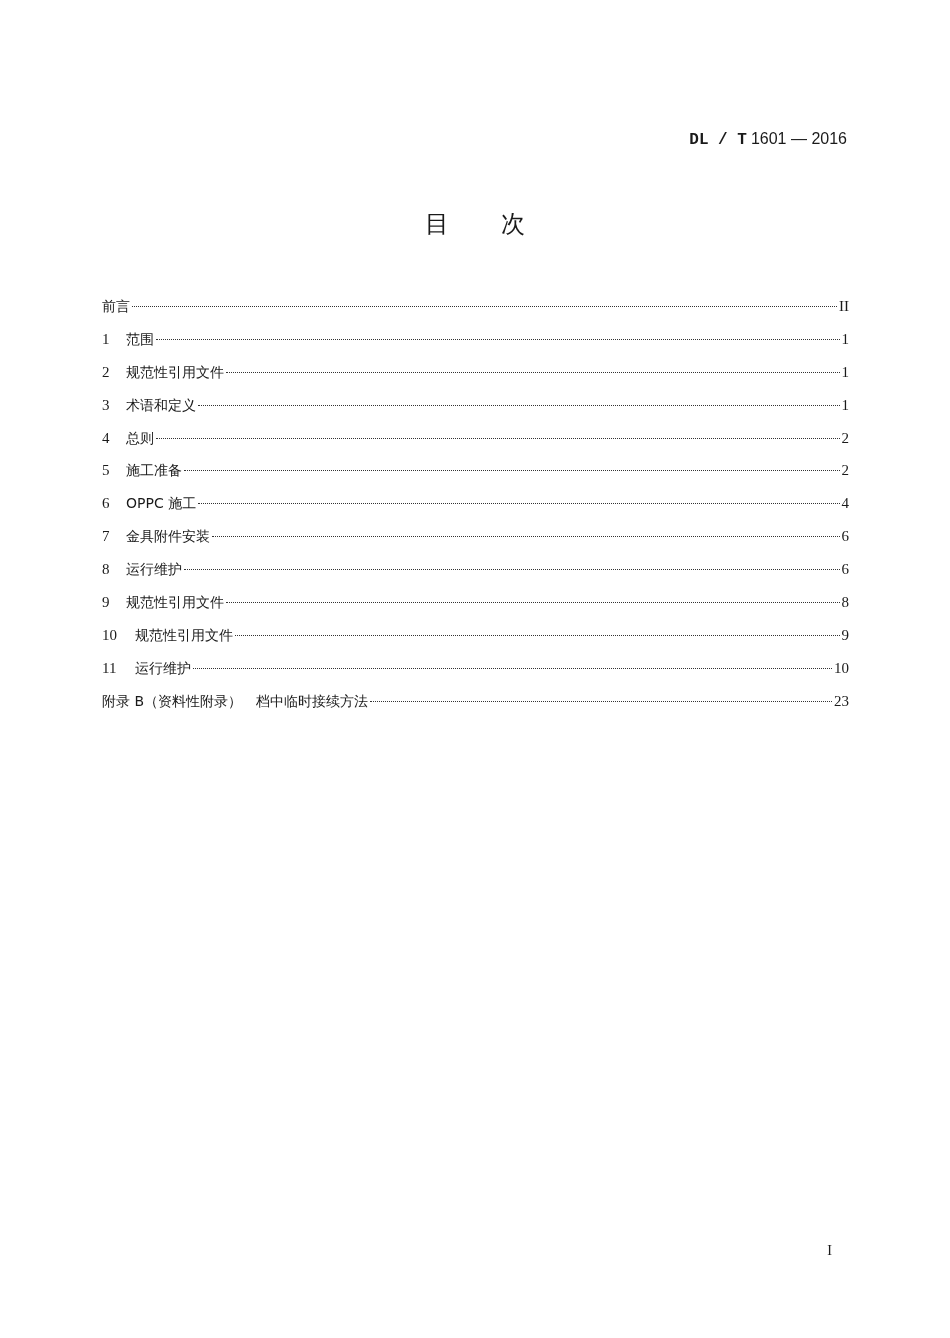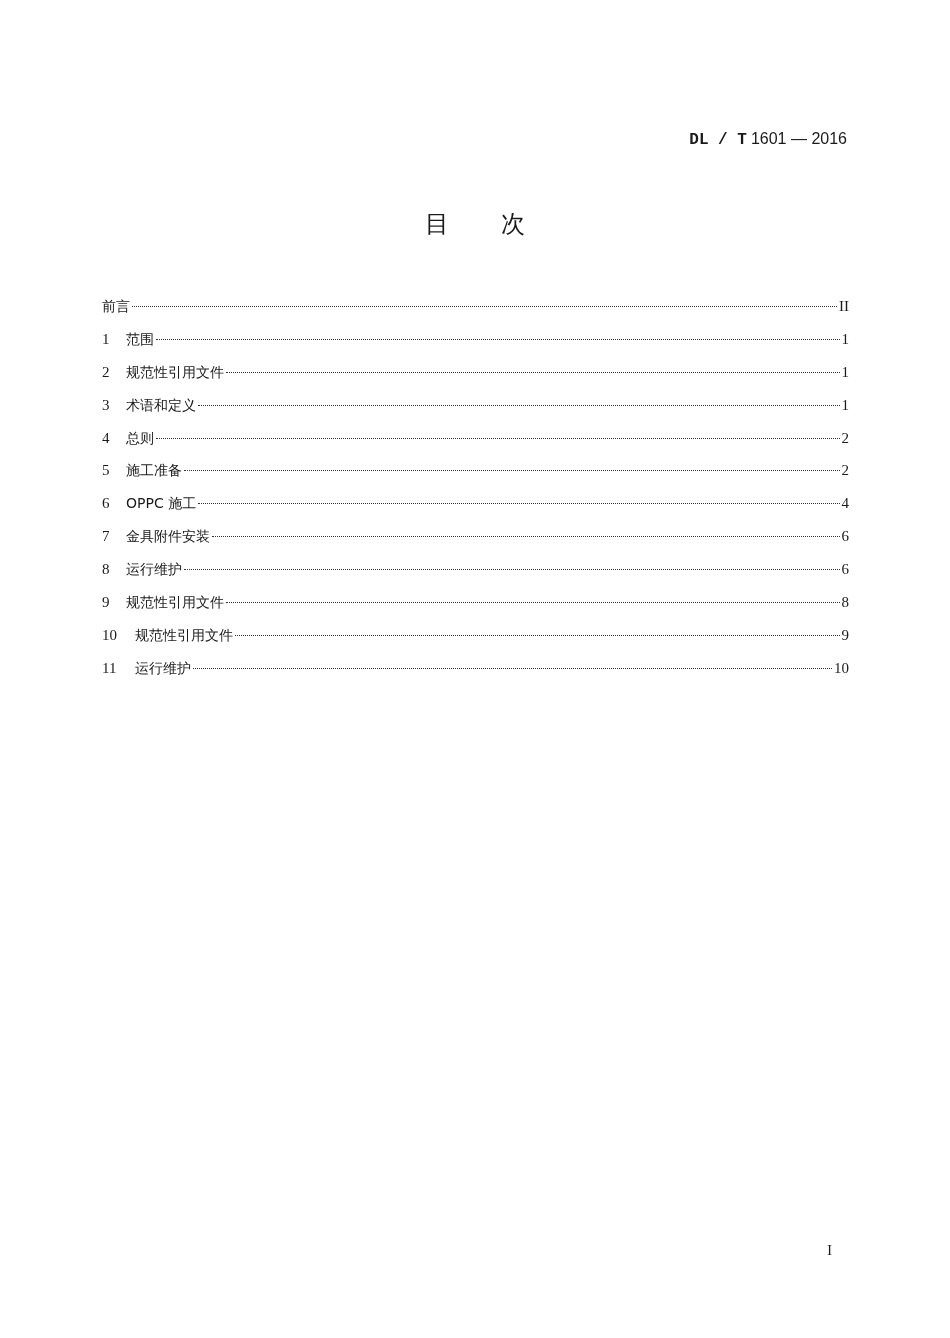--- a/index.html
+++ b/index.html
@@ -170,15 +170,21 @@
     <span class="toc-label">规范性引用文件</span>
     <span class="leader"></span>
     <span class="toc-page">9</span>
   </li>
   <li class="toc-row">
     <span class="toc-num wide">11</span>
     <span class="toc-label">运行维护</span>
     <span class="leader"></span>
     <span class="toc-page">10</span>
   </li>
+  <li class="toc-row">
+    <span class="toc-num appendix toc-label">附录 B（资料性附录）</span>
+    <span class="toc-label">档中临时接续方法</span>
+    <span class="leader"></span>
+    <span class="toc-page">23</span>
+  </li>
 </ul>
 
 <div class="page-footer">I</div>
 
 </body></html>

